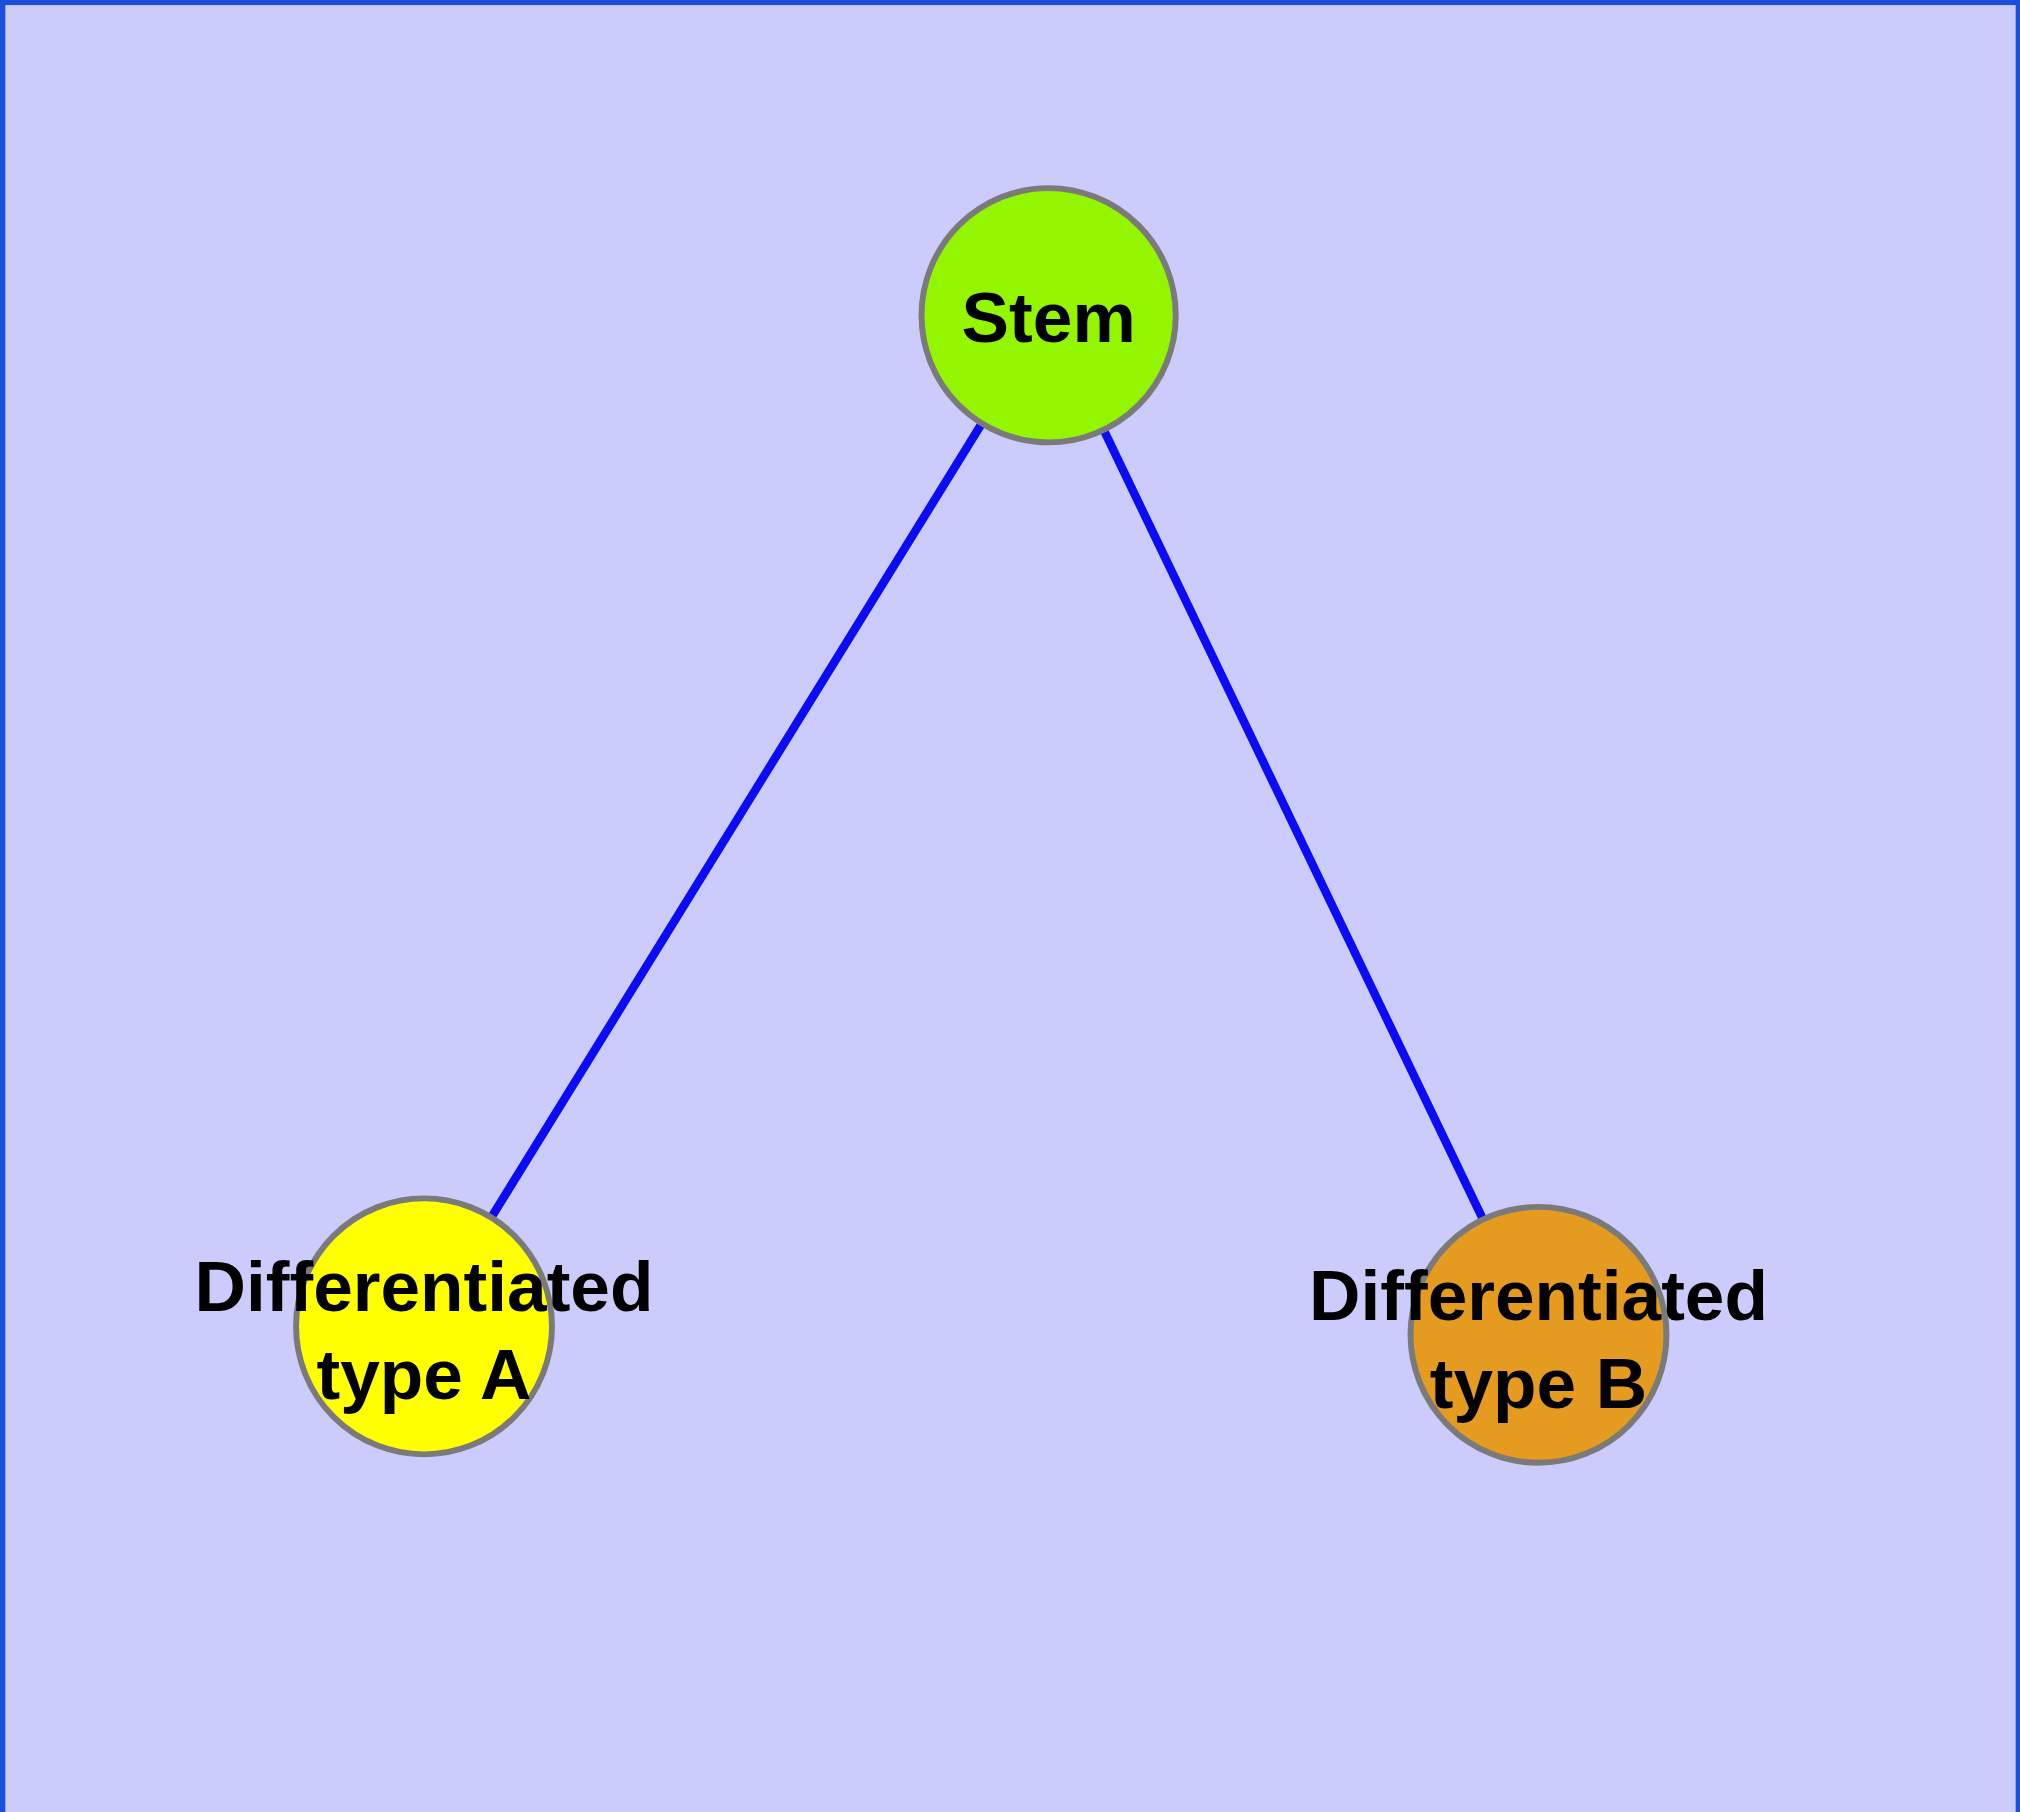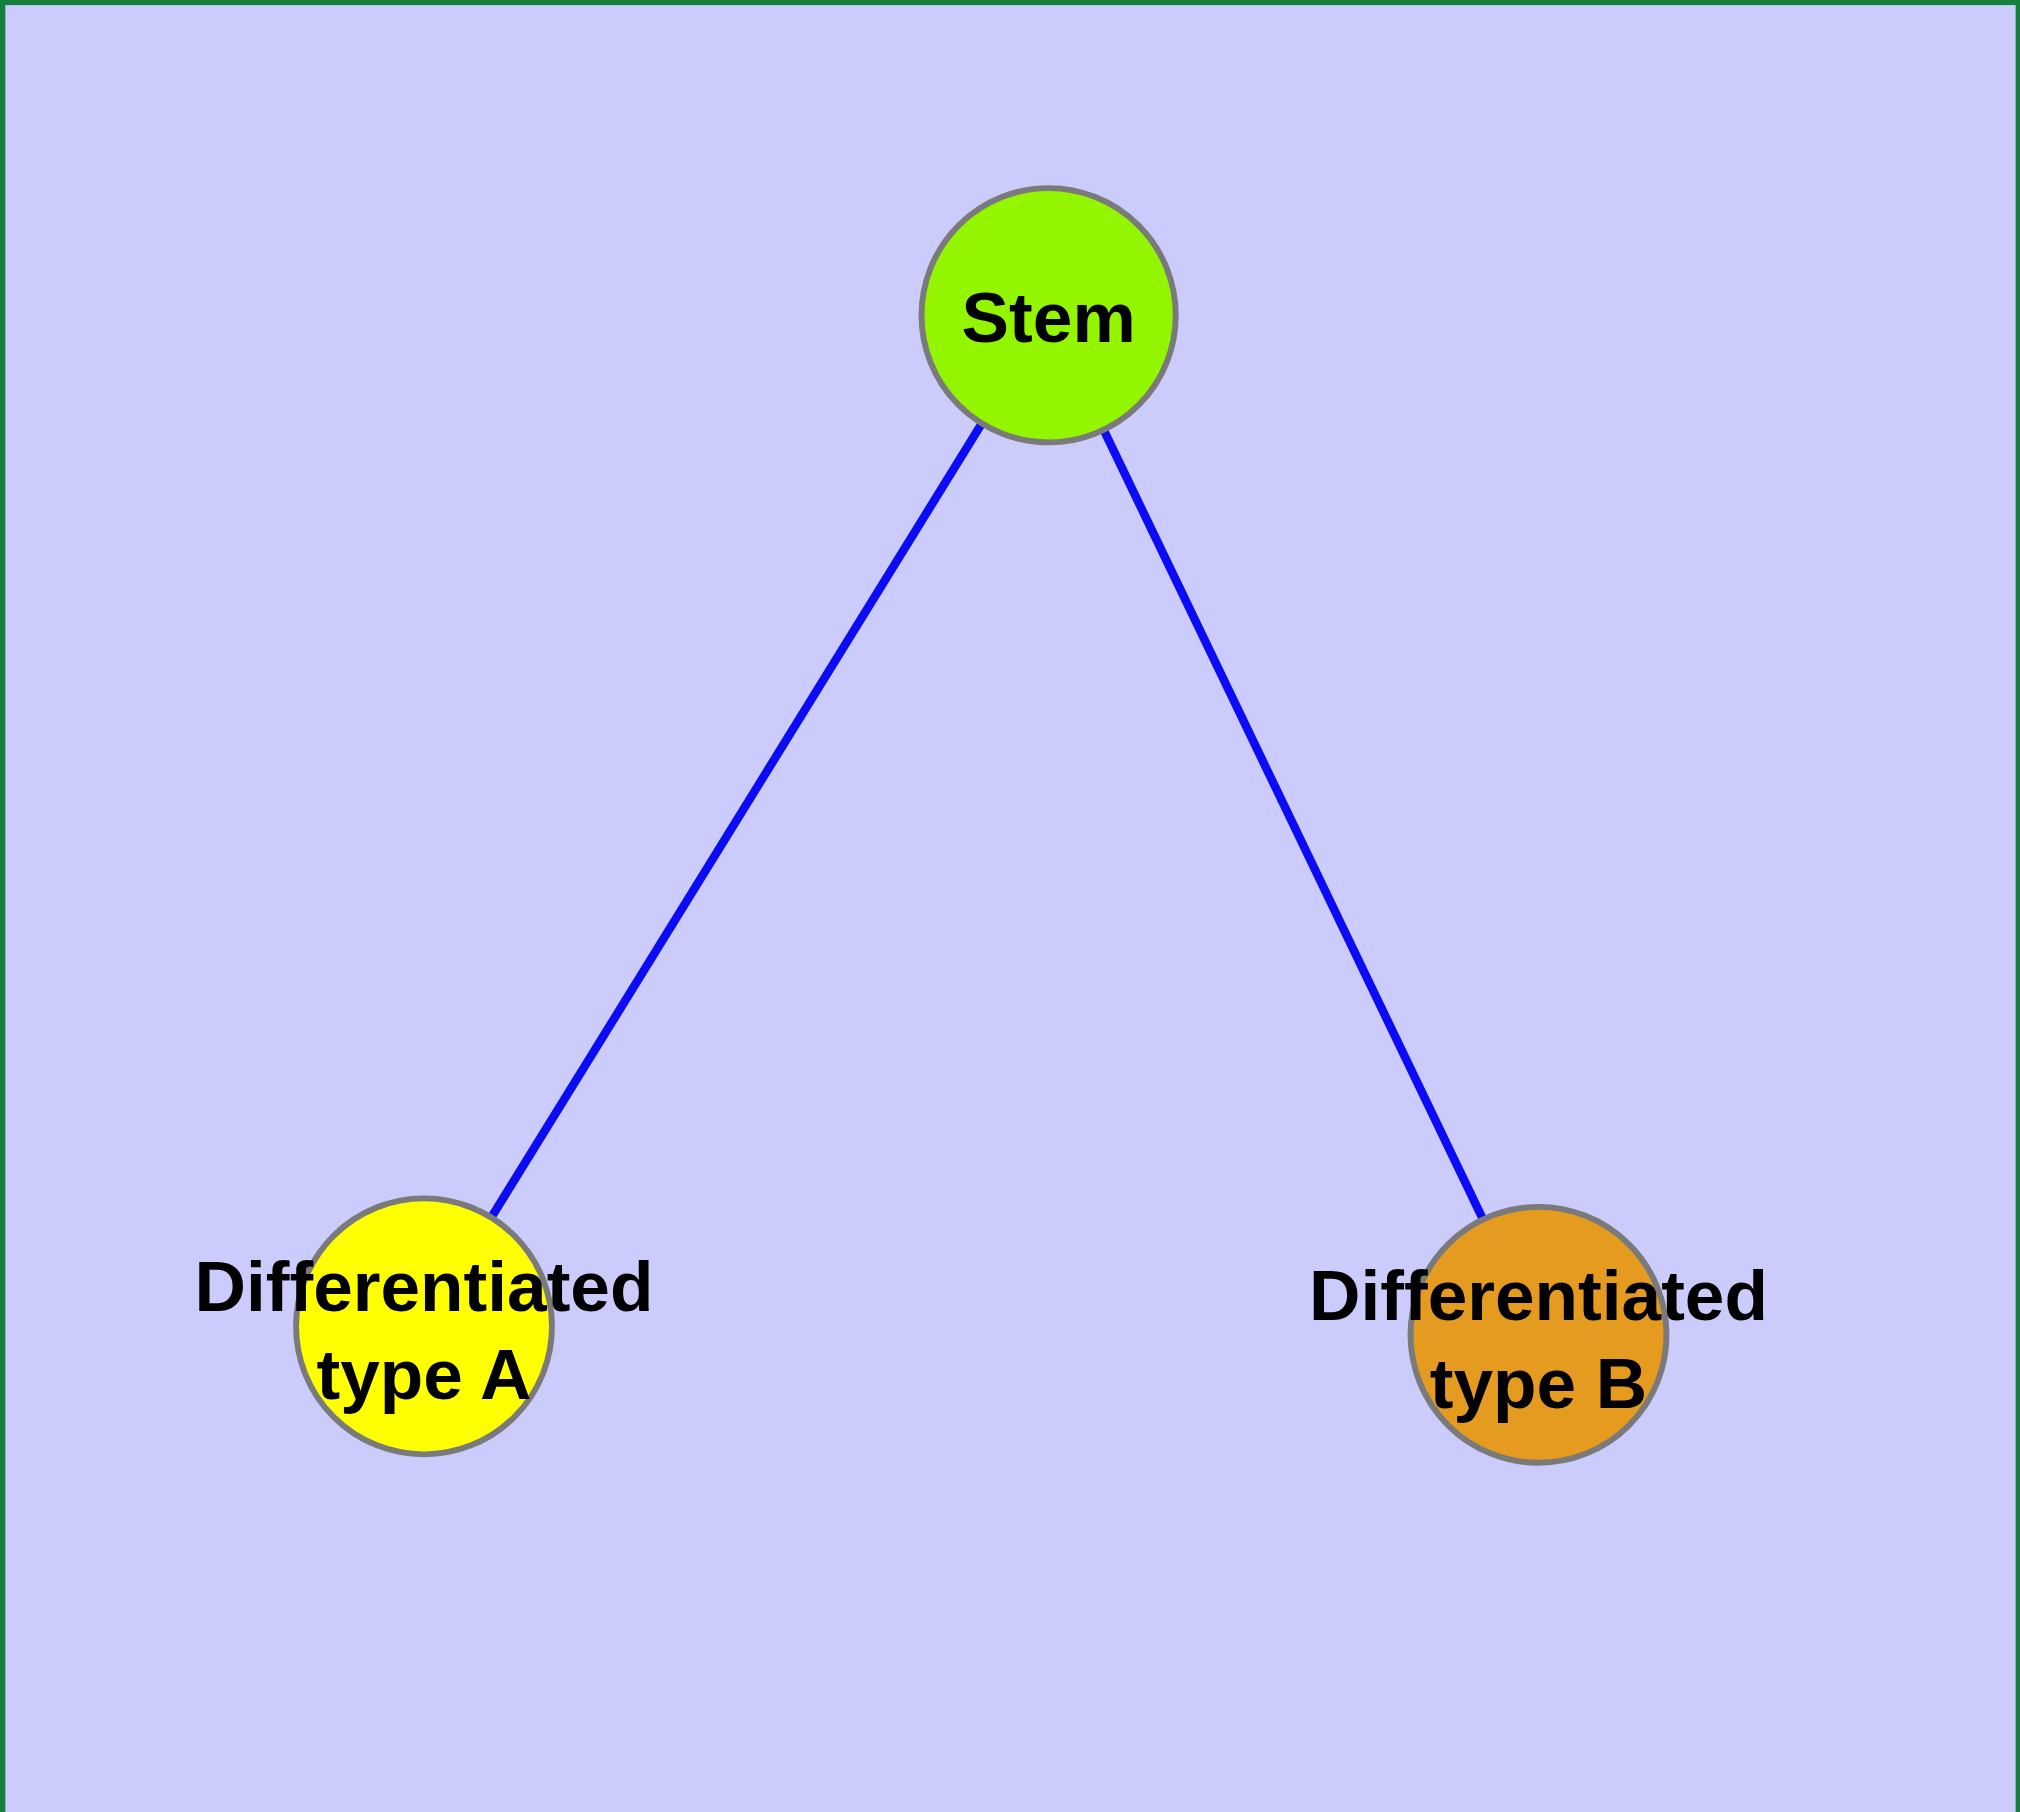--- a/index.html
+++ b/index.html
@@ -5,21 +5,21 @@
   html, body {
     margin: 0;
     padding: 0;
     background: #ffffff;
     font-family: "Liberation Sans", sans-serif;
   }
   .canvas {
     position: relative;
     width: 2021px;
     height: 1812px;
-    background: #15803d;
+    background: #1d4ed8;
     overflow: hidden;
   }
   .canvas svg {
     position: absolute;
     left: 0;
     top: 0;
     display: block;
   }
   .node-label {
     font-family: "Liberation Sans", sans-serif;

